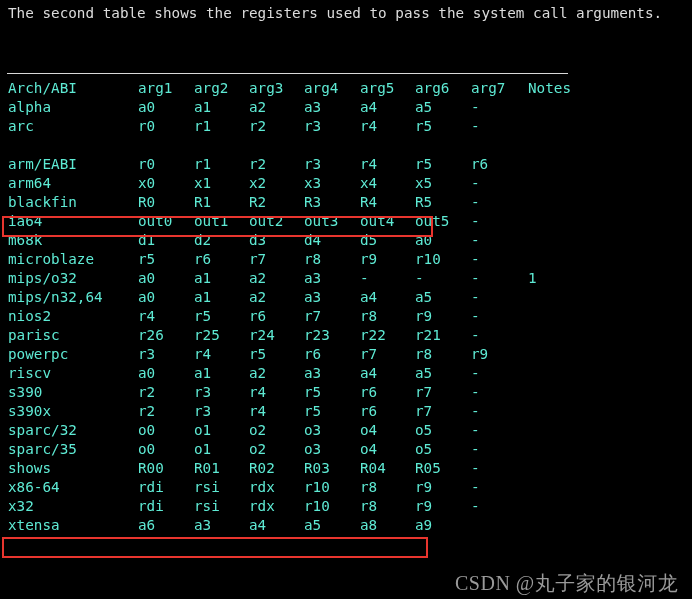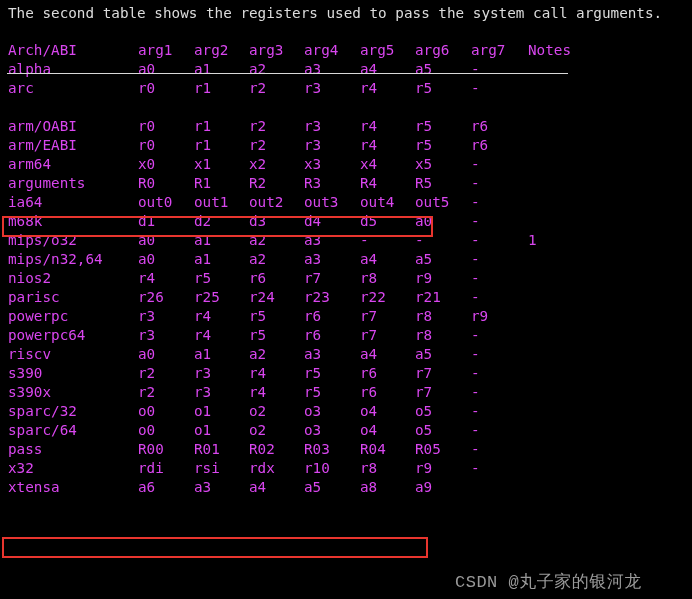--- a/index.html
+++ b/index.html
@@ -33,22 +33,23 @@
   #table-wrap {
     position: absolute;
     left: 0px;
     top: 41px;
     width: 692px;
   }
   table.reg {
     border-collapse: collapse;
     font-size: 14.3px;
     line-height: 19px;
-    color: #d946ef;
+    color: #5eead4;
     table-layout: fixed;
+    margin-top: 38px;
   }
   table.reg td, table.reg th {
     padding: 0;
     margin: 0;
     text-align: left;
     vertical-align: baseline;
     font-weight: normal;
     white-space: pre;
     height: 19px;
   }
@@ -100,22 +101,22 @@
     top: 537px;
     width: 426px;
     height: 21px;
   }
 
   
   #watermark {
     position: absolute;
     left: 455px;
     top: 570px;
-    font-family: Liberation Mono, monospace;
-    font-size: 17px;
+    font-family: Liberation Serif, serif;
+    font-size: 20px;
     color: #9a9a9a;
     white-space: pre;
     letter-spacing: 0.5px;
   }
 </style>
 </head>
 <body>
 
 <div id="screen">
 
@@ -175,31 +176,20 @@
             <td></td>
             <td></td>
             <td></td>
             <td></td>
             <td></td>
             <td></td>
             <td></td>
             <td></td>
           </tr>
           <tr>
-            <td>arm/OABI</td>
-            <td>r0</td>
-            <td>r1</td>
-            <td>r2</td>
-            <td>r3</td>
-            <td>r4</td>
-            <td>r5</td>
-            <td>r6</td>
-            <td></td>
-          </tr>
-          <tr>
             <td>arm/EABI</td>
             <td>r0</td>
             <td>r1</td>
             <td>r2</td>
             <td>r3</td>
             <td>r4</td>
             <td>r5</td>
             <td>r6</td>
             <td></td>
           </tr>
@@ -208,21 +198,21 @@
             <td>x0</td>
             <td>x1</td>
             <td>x2</td>
             <td>x3</td>
             <td>x4</td>
             <td>x5</td>
             <td>-</td>
             <td></td>
           </tr>
           <tr>
-            <td>arguments</td>
+            <td>blackfin</td>
             <td>R0</td>
             <td>R1</td>
             <td>R2</td>
             <td>R3</td>
             <td>R4</td>
             <td>R5</td>
             <td>-</td>
             <td></td>
           </tr>
           <tr>
@@ -241,20 +231,31 @@
             <td>d1</td>
             <td>d2</td>
             <td>d3</td>
             <td>d4</td>
             <td>d5</td>
             <td>a0</td>
             <td>-</td>
             <td></td>
           </tr>
           <tr>
+            <td>microblaze</td>
+            <td>r5</td>
+            <td>r6</td>
+            <td>r7</td>
+            <td>r8</td>
+            <td>r9</td>
+            <td>r10</td>
+            <td>-</td>
+            <td></td>
+          </tr>
+          <tr>
             <td>mips/o32</td>
             <td>a0</td>
             <td>a1</td>
             <td>a2</td>
             <td>a3</td>
             <td>-</td>
             <td>-</td>
             <td>-</td>
             <td>1</td>
           </tr>
@@ -296,31 +297,20 @@
             <td>r3</td>
             <td>r4</td>
             <td>r5</td>
             <td>r6</td>
             <td>r7</td>
             <td>r8</td>
             <td>r9</td>
             <td></td>
           </tr>
           <tr>
-            <td>powerpc64</td>
-            <td>r3</td>
-            <td>r4</td>
-            <td>r5</td>
-            <td>r6</td>
-            <td>r7</td>
-            <td>r8</td>
-            <td>-</td>
-            <td></td>
-          </tr>
-          <tr>
             <td>riscv</td>
             <td>a0</td>
             <td>a1</td>
             <td>a2</td>
             <td>a3</td>
             <td>a4</td>
             <td>a5</td>
             <td>-</td>
             <td></td>
           </tr>
@@ -351,38 +341,49 @@
             <td>o0</td>
             <td>o1</td>
             <td>o2</td>
             <td>o3</td>
             <td>o4</td>
             <td>o5</td>
             <td>-</td>
             <td></td>
           </tr>
           <tr>
-            <td>sparc/64</td>
+            <td>sparc/35</td>
             <td>o0</td>
             <td>o1</td>
             <td>o2</td>
             <td>o3</td>
             <td>o4</td>
             <td>o5</td>
             <td>-</td>
             <td></td>
           </tr>
           <tr>
-            <td>pass</td>
+            <td>shows</td>
             <td>R00</td>
             <td>R01</td>
             <td>R02</td>
             <td>R03</td>
             <td>R04</td>
             <td>R05</td>
+            <td>-</td>
+            <td></td>
+          </tr>
+          <tr>
+            <td>x86-64</td>
+            <td>rdi</td>
+            <td>rsi</td>
+            <td>rdx</td>
+            <td>r10</td>
+            <td>r8</td>
+            <td>r9</td>
             <td>-</td>
             <td></td>
           </tr>
           <tr>
             <td>x32</td>
             <td>rdi</td>
             <td>rsi</td>
             <td>rdx</td>
             <td>r10</td>
             <td>r8</td>

